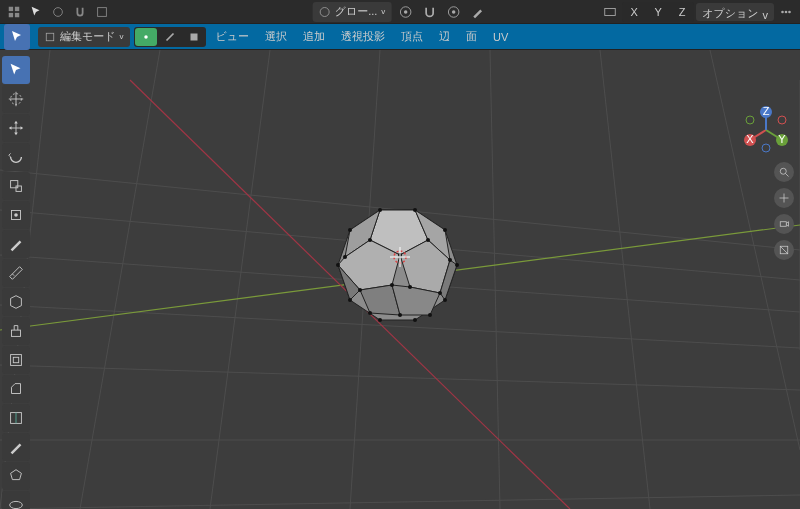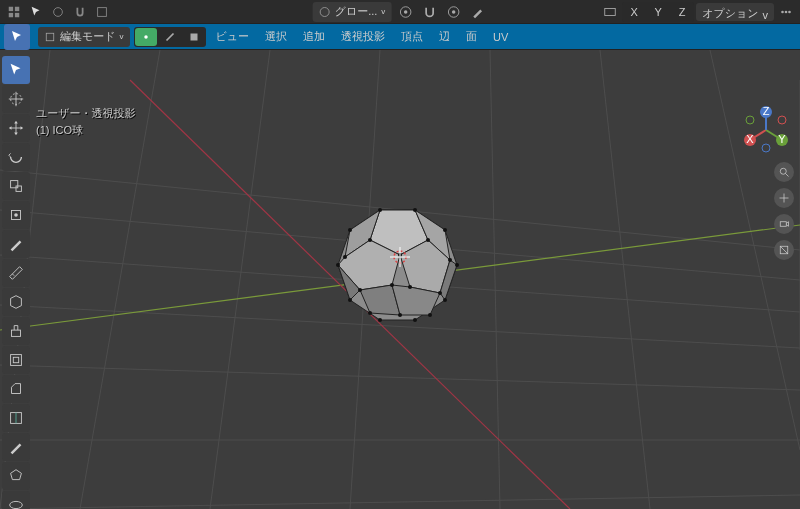--- a/index.html
+++ b/index.html
@@ -231,24 +231,20 @@
       </g>
 
       <g>
         <circle cx="0" cy="-8" r="6" fill="none" stroke="#d44" stroke-width="1.5" stroke-dasharray="2 2"></circle>
         <line x1="-10" y1="-8" x2="10" y2="-8" stroke="#fff"></line>
           <line x1="0" y1="-18" x2="0" y2="2" stroke="#fff"></line>
       </g>
     </g>
   </svg>
 
-  <div class="info-overlay">
-    <div>ユーザー・透視投影</div>
-    <div>(1) ICO球</div>
-  </div>
 
   <div class="navgizmo">
     <svg viewBox="0 0 48 48">
       <line x1="24" y1="24" x2="8" y2="34" stroke="#d05050" stroke-width="2"></line>
       <line x1="24" y1="24" x2="40" y2="34" stroke="#6aa03a" stroke-width="2"></line>
       <line x1="24" y1="24" x2="24" y2="6" stroke="#4a78c8" stroke-width="2"></line>
       <circle cx="8" cy="34" r="6" fill="#d05050"></circle>
         <text x="8" y="37" text-anchor="middle" fill="#fff" font-size="8">X</text>
       <circle cx="40" cy="34" r="6" fill="#6aa03a"></circle>
         <text x="40" y="37" text-anchor="middle" fill="#fff" font-size="8">Y</text>

